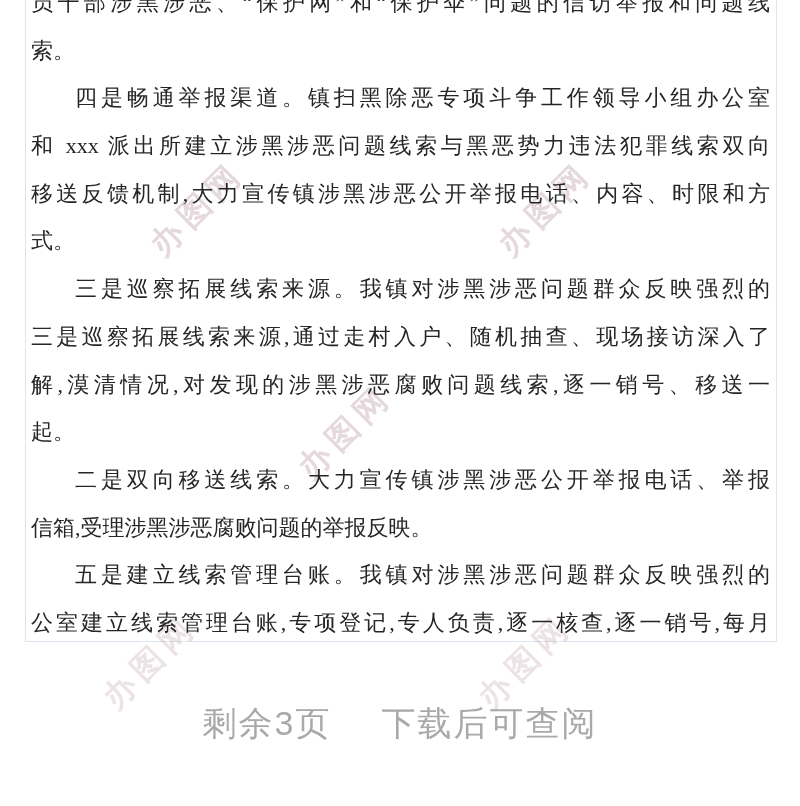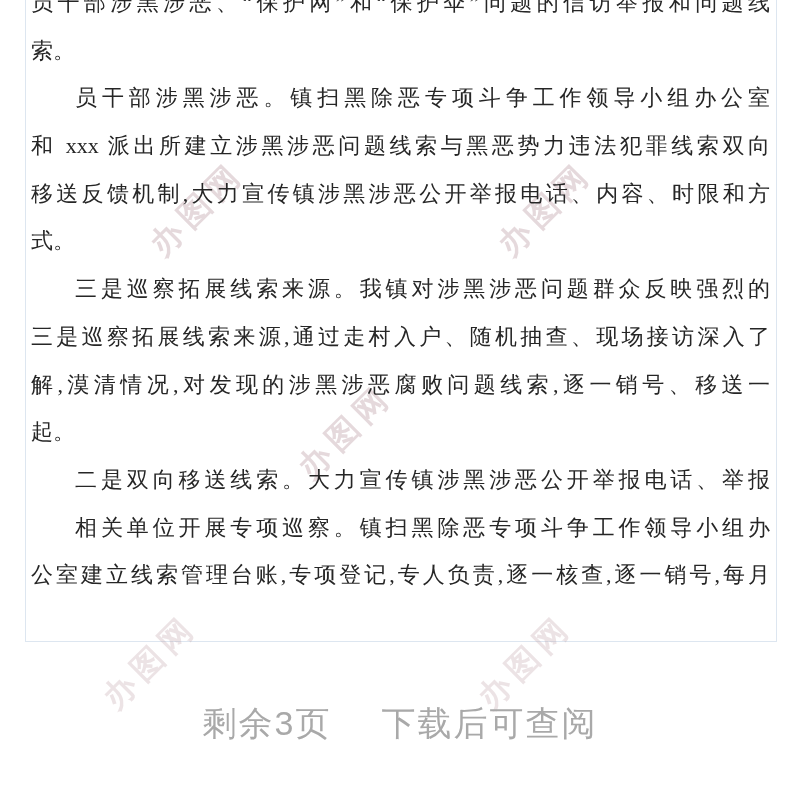--- a/index.html
+++ b/index.html
@@ -88,28 +88,29 @@
   <span class="wm wm-1">办图网</span>
   <span class="wm wm-2">办图网</span>
   <span class="wm wm-3">办图网</span>
   <span class="wm wm-4">办图网</span>
   <span class="wm wm-5">办图网</span>
 </div>
 
 <div class="doc">
   <div class="line">员干部涉黑涉恶、“保护网”和“保护伞”问题的信访举报和问题线</div>
   <div class="line end">索。</div>
-  <div class="line indent">员干部涉黑涉恶。镇扫黑除恶专项斗争工作领导小组办公室</div>
+  <div class="line indent">四是畅通举报渠道。镇扫黑除恶专项斗争工作领导小组办公室</div>
   <div class="line">和 xxx 派出所建立涉黑涉恶问题线索与黑恶势力违法犯罪线索双向</div>
   <div class="line">移送反馈机制,大力宣传镇涉黑涉恶公开举报电话、内容、时限和方</div>
   <div class="line end">式。</div>
   <div class="line indent">三是巡察拓展线索来源。我镇对涉黑涉恶问题群众反映强烈的</div>
   <div class="line">三是巡察拓展线索来源,通过走村入户、随机抽查、现场接访深入了</div>
   <div class="line">解,漠清情况,对发现的涉黑涉恶腐败问题线索,逐一销号、移送一</div>
   <div class="line end">起。</div>
   <div class="line indent">二是双向移送线索。大力宣传镇涉黑涉恶公开举报电话、举报</div>
-  <div class="line indent">相关单位开展专项巡察。镇扫黑除恶专项斗争工作领导小组办</div>
+  <div class="line end">信箱,受理涉黑涉恶腐败问题的举报反映。</div>
+  <div class="line indent">五是建立线索管理台账。我镇对涉黑涉恶问题群众反映强烈的</div>
   <div class="line">公室建立线索管理台账,专项登记,专人负责,逐一核查,逐一销号,每月</div>
 </div>
 
 <div class="footer">
   <span>剩余3页</span><span class="hint">下载后可查阅</span>
 </div>
 
 </body></html>

